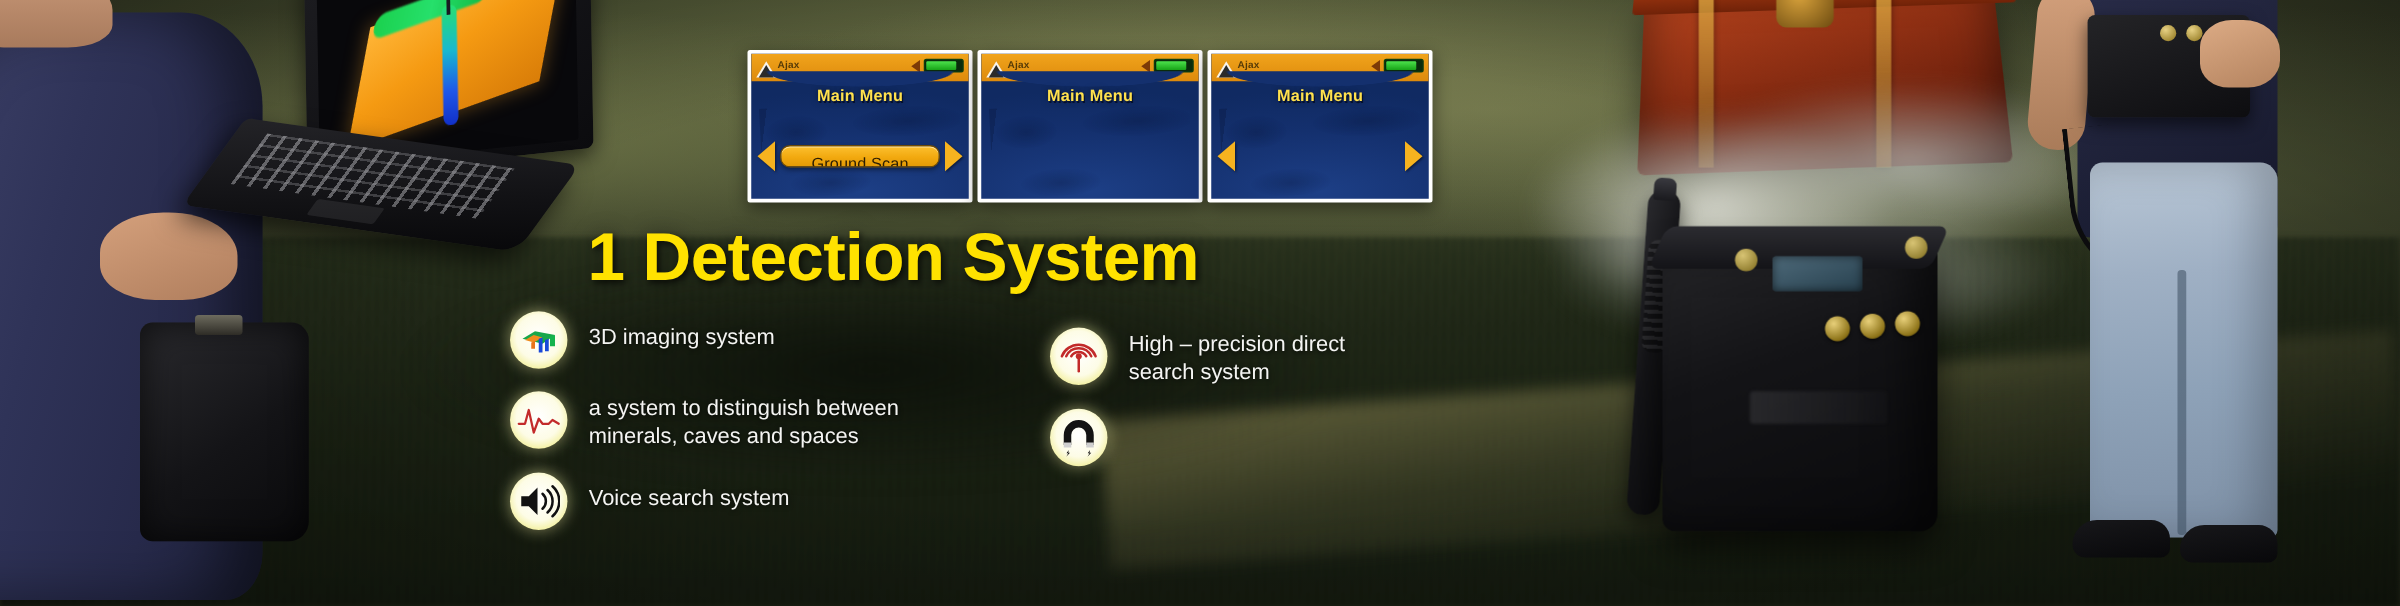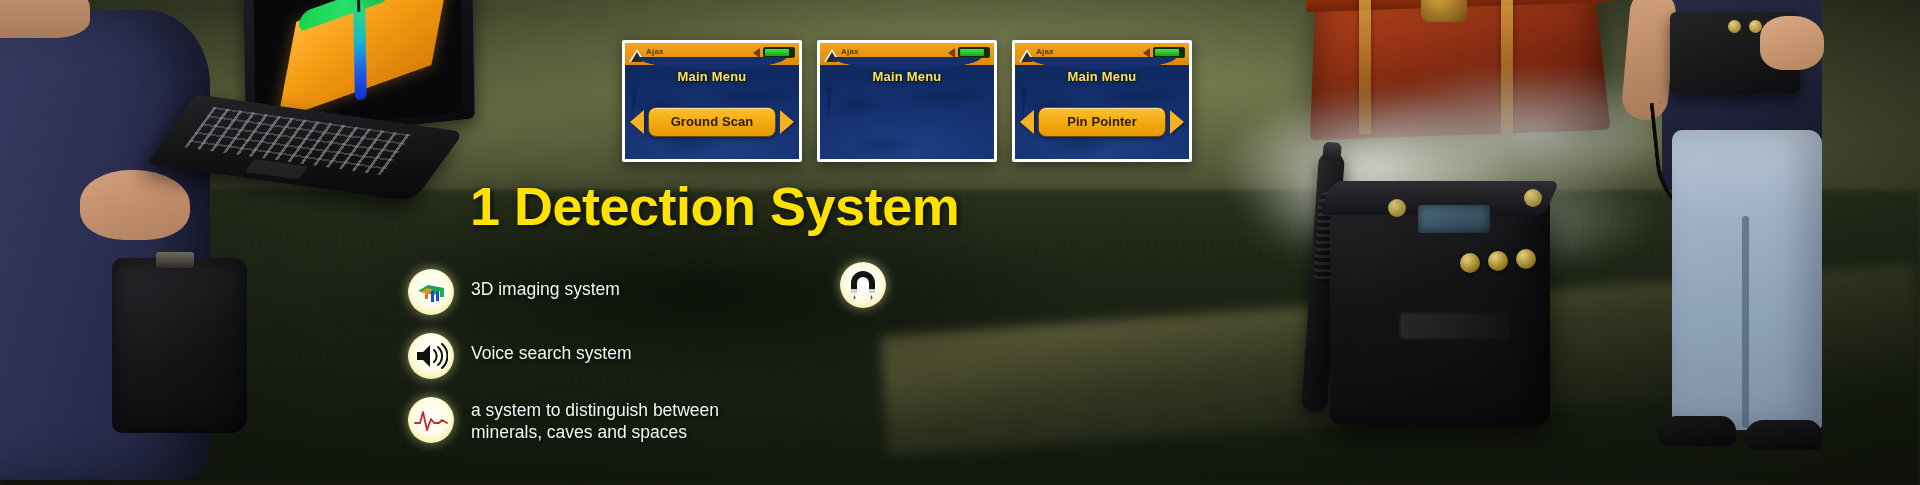--- a/index.html
+++ b/index.html
@@ -291,22 +291,22 @@
     border-radius: 8px;
   }
   .wand-tip {
     position: absolute; left: 4px; top: -10px; width: 18px; height: 18px;
     background: linear-gradient(180deg, #3a3a40, #1a1a1e);
     border-radius: 6px 6px 2px 2px;
   }
 
   
   .panels {
-    position: absolute; left: 622px; top: 40px;
-    display: flex; gap: 15px;
+    position: absolute; left: 598px; top: 40px;
+    display: flex; gap: 4px;
     z-index: 6;
   }
   .panel {
     width: 180px; height: 122px;
     background: #ffffff;
     padding: 3px;
     border-radius: 2px;
     box-shadow: 0 4px 14px rgba(0,0,0,.45);
   }
   .panel-inner {
@@ -393,26 +393,26 @@
     width: 0; height: 0;
     border-top: 12px solid transparent;
     border-bottom: 12px solid transparent;
     filter: drop-shadow(1px 1px 1px rgba(0,0,0,.5));
     cursor: pointer;
   }
   .arrow.left  { border-right: 14px solid #f6b31f; }
   .arrow.right { border-left: 14px solid #f6b31f; }
   .menu-btn {
     flex: 1; margin: 0 4px;
-    height: 30px; line-height: 28px;
+    height: 18px; line-height: 28px;
     background: linear-gradient(180deg, #fcc02f 0%, #f2a90f 55%, #e39a06 100%);
     border: 1.5px solid #6d4a05;
     border-radius: 8px;
     text-align: center;
-    font-size: 13px; font-weight: bold; color: #2b1d02;
+    font-size: 13px; font-weight: normal; color: #2b1d02;
     letter-spacing: .1px;
     box-shadow: inset 0 1px 0 rgba(255,255,255,.55), 0 2px 4px rgba(0,0,0,.4);
     cursor: pointer;
     white-space: nowrap;
     overflow: hidden;
   }
 
   
   .headline {
     position: absolute; left: 470px; top: 175px;
@@ -420,21 +420,21 @@
     font-size: 54px;
     font-weight: bold;
     color: #ffe200;
     letter-spacing: -0.5px;
     text-shadow: 2px 2px 5px rgba(0,0,0,.65), 0 0 18px rgba(0,0,0,.35);
     white-space: nowrap;
   }
 
   
   .features { position: absolute; z-index: 6; }
-  .features.col-left  { left: 408px; top: 269px; width: 420px; }
+  .features.col-left  { left: 408px; top: 249px; width: 420px; }
   .features.col-right { left: 840px; top: 262px; width: 400px; }
 
   .feature {
     display: flex; align-items: flex-start; gap: 17px;
     margin-bottom: 18px;
   }
   .feat-icon {
     flex: 0 0 auto;
     width: 46px; height: 46px; border-radius: 50%;
     background: radial-gradient(circle at 50% 45%, #ffffff 0%, #fdfce6 52%, #f2ef9b 78%, #e6e26a 100%);
@@ -593,21 +593,20 @@
             <div class="ph-speaker"></div>
             <div class="ph-battery">
                 <i></i>
               </div>
           </div>
         </div>
         <div class="panel-art"></div>
         <div class="panel-title">Main Menu</div>
         <div class="panel-row">
           <div class="arrow left"></div>
-          <div class="menu-btn">Pin Pointer</div>
           <div class="arrow right"></div>
         </div>
       </div>
     </div>
 
   </div>
 
   <div class="headline">1 Detection System</div>
 
   <div class="features col-left">
@@ -619,46 +618,59 @@
           <path d="M6 15 L13 11 L20 13 L13 17 Z" fill="#f08b1d"></path>
           <path d="M17 14 L20 13 L20 25 L17 25 Z" fill="#1a49d8"></path>
           <path d="M22 15 L25 14 L25 24 L22 24 Z" fill="#1a49d8"></path>
           <path d="M11 17 L14 16 L14 22 L11 22 Z" fill="#e8731a"></path>
           <path d="M26 12 L30 11 L30 20 L26 20 Z" fill="#14b34d"></path>
         </svg>
       </div>
       <div class="feat-text">3D imaging system</div>
     </div>
 
+    <div class="feature multi">
+      <div class="feat-icon">
+        <svg width="36" height="28" viewBox="0 0 36 28">
+          <path d="M2 17 L7 17 L10 6 L14 24 L18 13 L21 17 L26 17 L29 14 L34 17" fill="none" stroke="#c32b2b" stroke-width="1.8" stroke-linecap="round" stroke-linejoin="round"></path>
+        </svg>
+      </div>
+      <div class="feat-text">a system to distinguish between
+minerals, caves and spaces</div>
+    </div>
+
     <div class="feature">
       <div class="feat-icon">
         <svg width="34" height="30" viewBox="0 0 34 30">
           <path d="M3 11 L9 11 L16 4 L16 26 L9 19 L3 19 Z" fill="#111111"></path>
           <path d="M20 9 A8 8 0 0 1 20 21" fill="none" stroke="#111111" stroke-width="2" stroke-linecap="round"></path>
           <path d="M24 6 A12 12 0 0 1 24 24" fill="none" stroke="#111111" stroke-width="2" stroke-linecap="round"></path>
           <path d="M28 3 A16 16 0 0 1 28 27" fill="none" stroke="#111111" stroke-width="2" stroke-linecap="round"></path>
         </svg>
       </div>
       <div class="feat-text">Voice search system</div>
     </div>
 
+  </div>
+
+  <div class="features col-right">
+
     <div class="feature multi">
       <div class="feat-icon">
-        <svg width="36" height="28" viewBox="0 0 36 28">
-          <path d="M2 17 L7 17 L10 6 L14 24 L18 13 L21 17 L26 17 L29 14 L34 17" fill="none" stroke="#c32b2b" stroke-width="1.8" stroke-linecap="round" stroke-linejoin="round"></path>
+        <svg width="32" height="32" viewBox="0 0 32 32">
+          <circle cx="16" cy="16" r="2.4" fill="#c22a2a"></circle>
+          <path d="M16 16 L16 28" stroke="#c22a2a" stroke-width="2" stroke-linecap="round"></path>
+          <path d="M10 16 A7 7 0 0 1 22 16" fill="none" stroke="#c22a2a" stroke-width="2" stroke-linecap="round"></path>
+          <path d="M6 16 A11 11 0 0 1 26 16" fill="none" stroke="#c22a2a" stroke-width="2" stroke-linecap="round"></path>
+          <path d="M2.5 16 A14.5 14.5 0 0 1 29.5 16" fill="none" stroke="#c22a2a" stroke-width="2" stroke-linecap="round"></path>
         </svg>
       </div>
-      <div class="feat-text">a system to distinguish between
-minerals, caves and spaces</div>
-    </div>
-
-  </div>
-
-  <div class="features col-right">
-
+      <div class="feat-text">High – precision direct
+search system</div>
+    </div>
 
     <div class="feature triple">
       <div class="feat-icon">
         <svg width="32" height="32" viewBox="0 0 32 32">
           <path d="M7 22 L7 14 A9 9 0 0 1 25 14 L25 22" fill="none" stroke="#131313" stroke-width="6" stroke-linecap="butt"></path>
           <rect x="4" y="20" width="6" height="4" fill="#cfcfcf"></rect>
           <rect x="22" y="20" width="6" height="4" fill="#cfcfcf"></rect>
           <path d="M8 26 L6.2 28.6 L7.6 28.6 L6 31.4 L9 28.2 L7.6 28.2 Z" fill="#111"></path>
           <path d="M25 26 L23.2 28.6 L24.6 28.6 L23 31.4 L26 28.2 L24.6 28.2 Z" fill="#111"></path>
         </svg>

